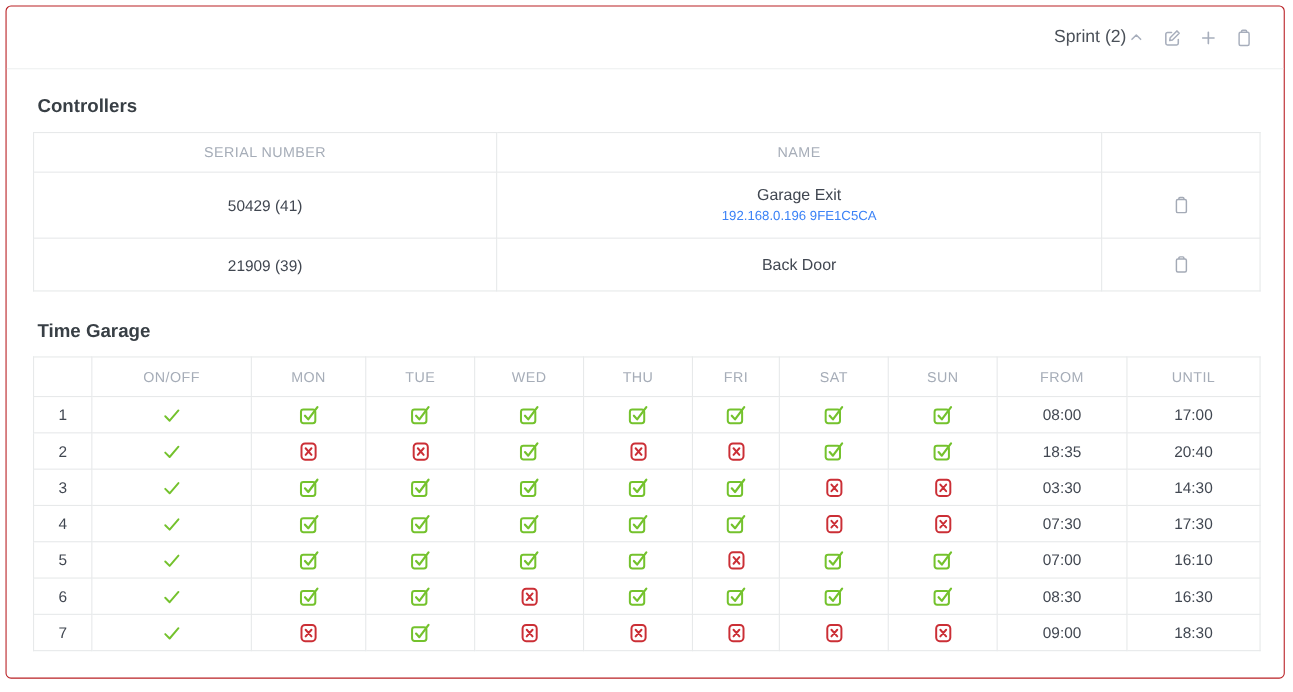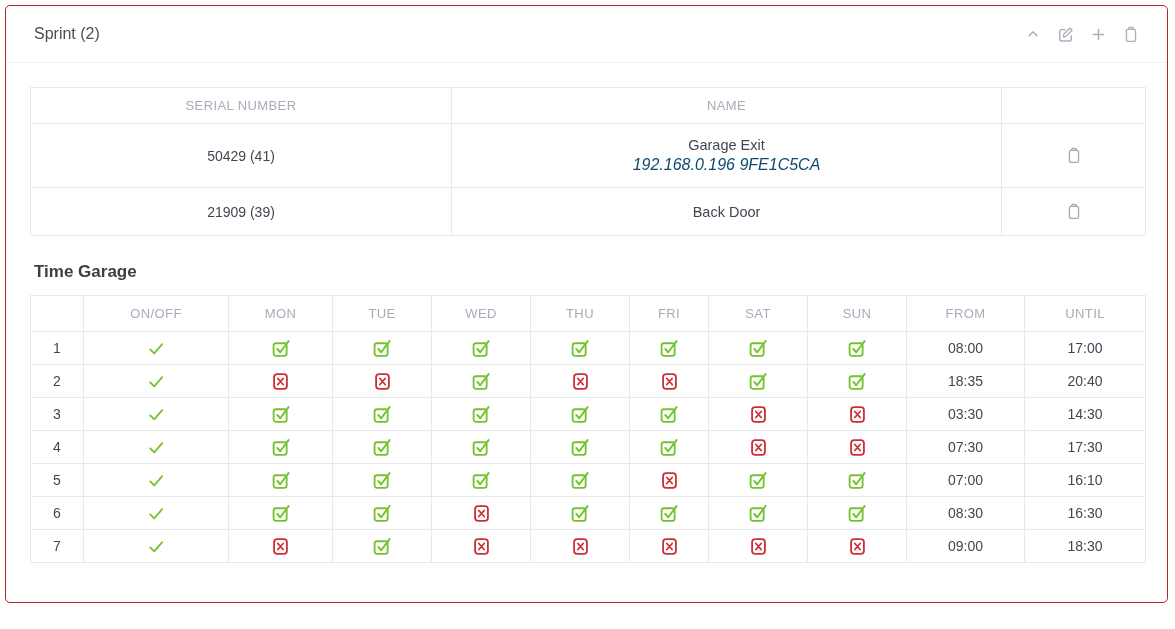--- a/index.html
+++ b/index.html
@@ -14,21 +14,21 @@
     min-height: 598px;
     background: #fff;
     border: 1px solid #b92025;
     border-radius: 5px;
     overflow: hidden;
   }
   .card-header {
     height: 57px;
     display: flex;
     align-items: center;
-    justify-content: space-between;
+    justify-content: flex-end;
     padding: 0 26px 0 28px;
     border-bottom: 1px solid #eef0f1;
   }
   .card-title {
     font-size: 16px;
     color: #4a5058;
   }
   .header-actions {
     display: flex;
     align-items: center;
@@ -71,21 +71,21 @@
     height: 36px;
     text-transform: uppercase;
   }
   table.data-table td {
     font-size: 14px;
     color: #414751;
   }
   .controllers-table { margin-bottom: 26px; }
   .controllers-table td { padding: 13px 8px; }
   .name-main { font-size: 14.5px; color: #414751; }
-  .name-sub { font-size: 16px; color: #0c4a6e; margin-top: 3px; font-style: italic; }
+  .name-sub { font-size: 12px; color: #3b82f6; margin-top: 3px; }
   .tz-table { margin-bottom: 4px; }
   .tz-table td { height: 33px; padding: 0 4px; }
   .cell-icon { display: inline-flex; align-items: center; justify-content: center; vertical-align: middle; }
   .del-btn {
     background: none; border: none; cursor: pointer; padding: 2px;
     color: #a4aab6;
   }
   .del-btn svg { display: block; }
 </style>
 </head>
@@ -122,20 +122,21 @@
           <svg width="16" height="17" viewBox="0 0 16 18">
               <path d="M5.6 3.6 V2.6 a1 1 0 0 1 1 -1 h2.8 a1 1 0 0 1 1 1 V3.6" fill="none" stroke="currentColor" stroke-width="1.4"></path>
               <rect x="3.2" y="3.6" width="9.6" height="12.6" rx="1.4" fill="none" stroke="currentColor" stroke-width="1.4"></rect>
             </svg>
         </span>
       </button>
     </div>
   </div>
 
   <div class="card-body">
+    <h3 class="section-heading">Controllers</h3>
 
     <table class="data-table controllers-table">
       <colgroup>
           <col style="width:421px">
           <col style="width:550px">
           <col style="width:144px">
         </colgroup>
       <thead>
           <tr id="ctl-head-row">
             <th>SERIAL NUMBER</th>

